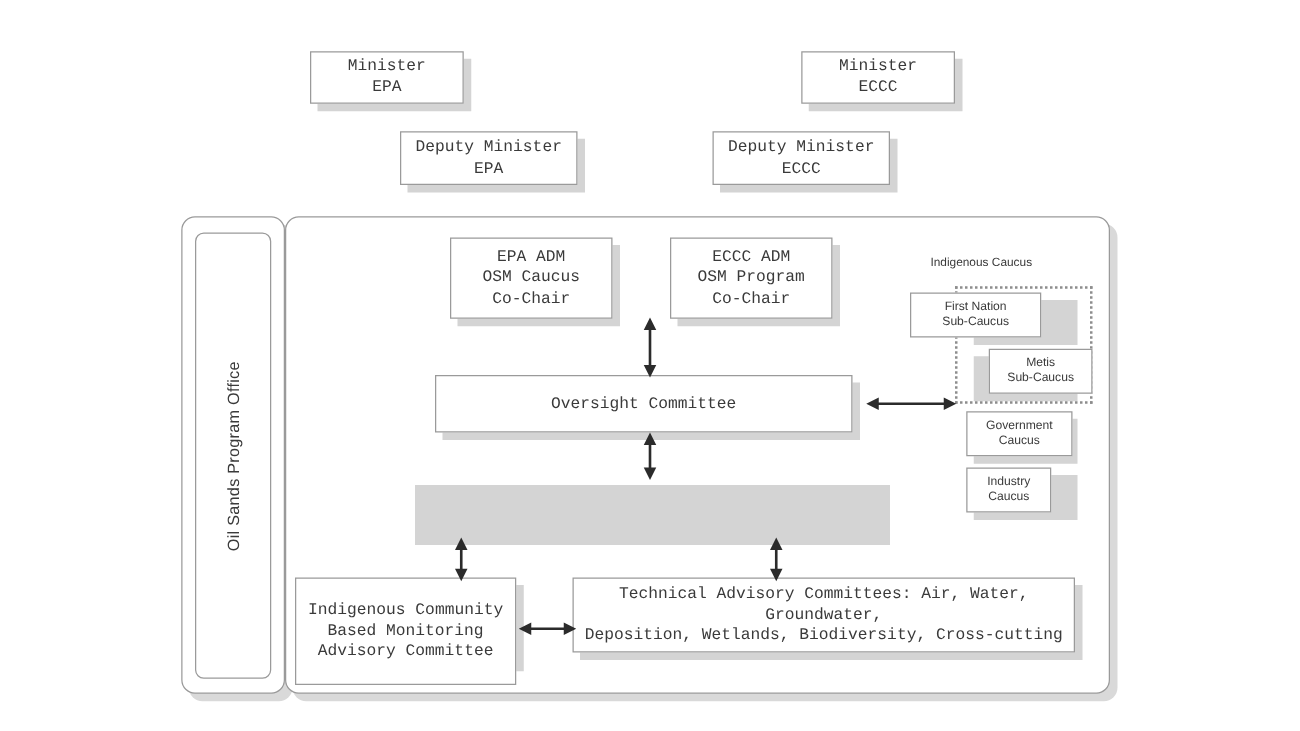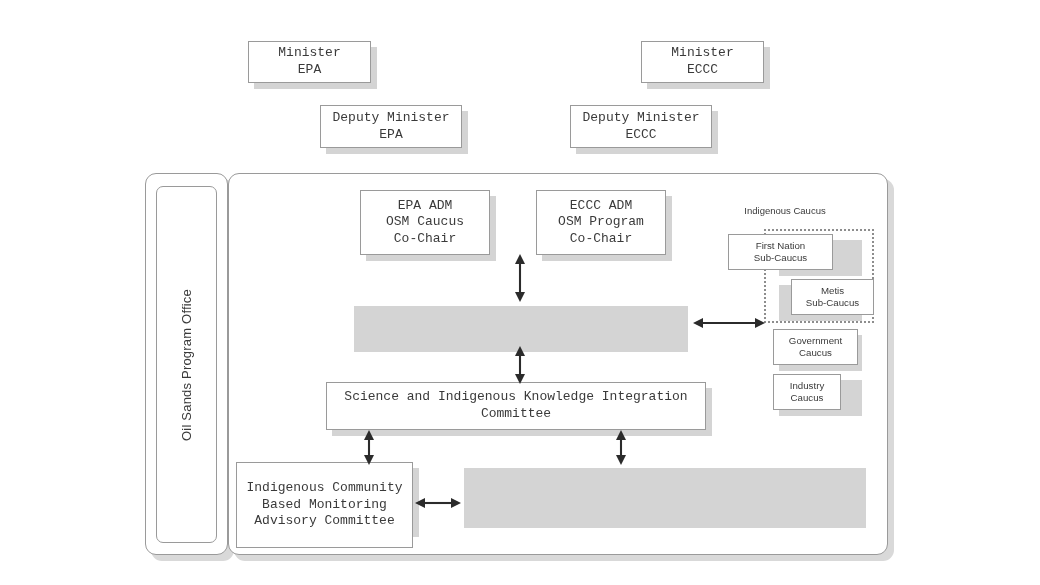--- a/index.html
+++ b/index.html
@@ -164,35 +164,38 @@
   </div>
 
   <div class="shadow" style="left:542px; top:196px; width:130px; height:65px;"></div>
   <div class="node fs13" style="left:536px; top:190px; width:130px; height:65px;">
     <span class="lbl">ECCC ADM
 OSM Program
 Co-Chair</span>
   </div>
 
   <div class="shadow" style="left:354px; top:306px; width:334px; height:46px;"></div>
+  <div class="node fs13" style="left:348px; top:300px; width:334px; height:46px;">
+    <span class="lbl">Oversight Committee</span>
+  </div>
 
   <div class="shadow" style="left:332px; top:388px; width:380px; height:48px;"></div>
-  <div class="node fs13" style="left:326px; top:382px; width:380px; height:48px;">
-    <span class="lbl">Science and Indigenous Knowledge Integration
-Committee</span>
-  </div>
 
   <div class="shadow" style="left:242px; top:468px; width:177px; height:69px;"></div>
   <div class="node fs13" style="left:236px; top:462px; width:177px; height:86px;">
     <span class="lbl">Indigenous Community
 Based Monitoring
 Advisory Committee</span>
   </div>
 
   <div class="shadow" style="left:464px; top:468px; width:402px; height:60px;"></div>
+  <div class="node fs13" style="left:458px; top:462px; width:402px; height:60px;">
+    <span class="lbl">Technical Advisory Committees: Air, Water, Groundwater,
+Deposition, Wetlands, Biodiversity, Cross-cutting</span>
+  </div>
 
   <div class="group-caption" style="left:720px; top:205px; width:130px;">Indigenous Caucus</div>
 
   <div class="dotted-group" style="left:764px; top:229px; width:110px; height:94px;"></div>
 
   <div class="shadow" style="left:779px; top:240px; width:83px; height:36px;"></div>
   <div class="node fs10" style="left:728px; top:234px; width:105px; height:36px;">
     <span class="lbl">First Nation
 Sub-Caucus</span>
   </div>

